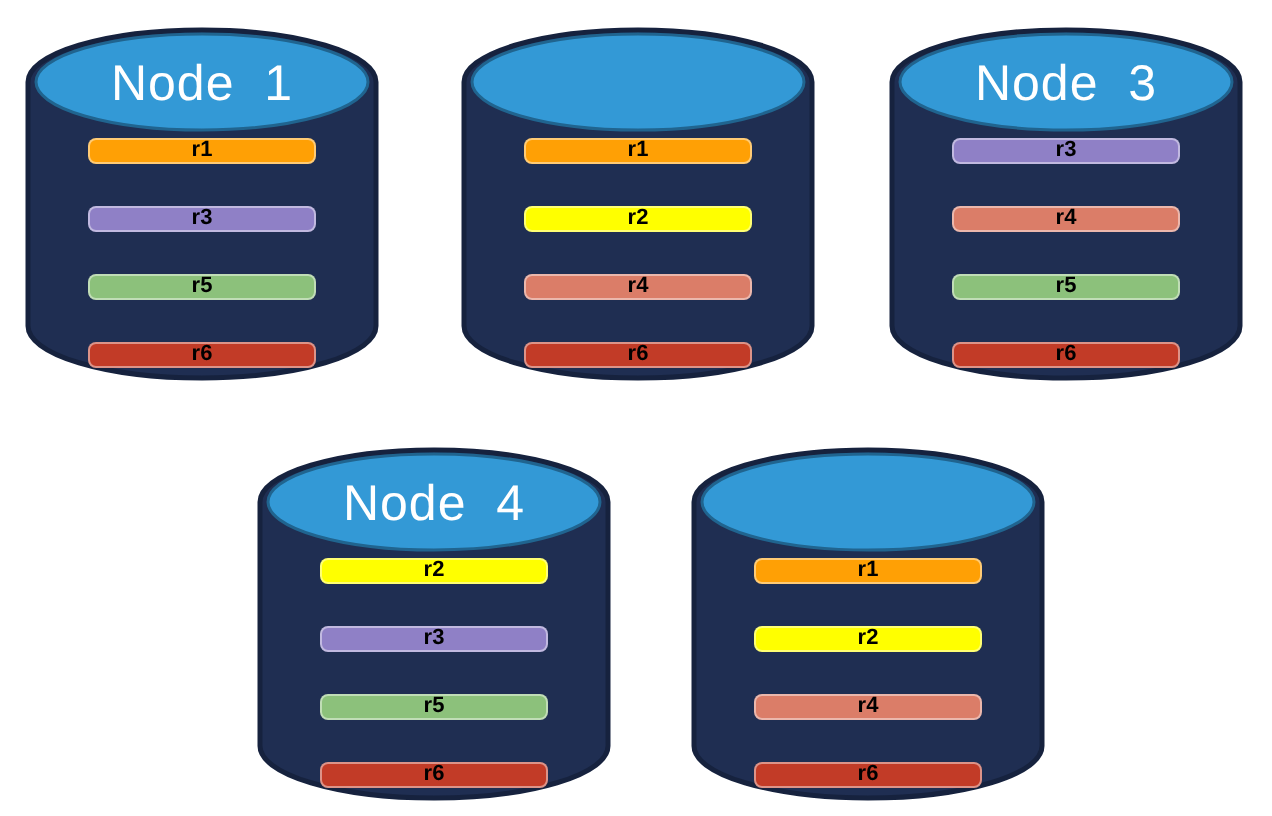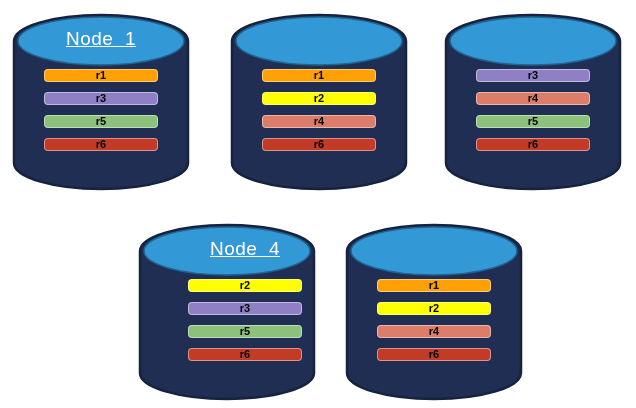--- a/index.html
+++ b/index.html
@@ -2,31 +2,31 @@
 <html style="--background: #FFFFFF; --cylinder_body: #1F2E52; --cylinder_outline: #16223E; --cylinder_top: #3399D6; --cylinder_top_outline: #20648F; --node_label_text: #FFFFFF; --bar_text: #000000;"><head>
 <meta charset="utf-8">
 <style>
   html,body{margin:0;padding:0;background:#ffffff;}
   body{width:636px;height:408px;font-family:"Liberation Sans",sans-serif;overflow:hidden;}
   .canvas{position:relative;width:636px;height:408px;background:#ffffff;}
   .node{position:absolute;width:178px;height:182px;}
   .node-1{left:12px;top:9px;}
   .node-2{left:230px;top:9px;}
   .node-3{left:444px;top:9px;}
-  .node-4{left:138px;top:219px;padding-left:36px;}
+  .node-4{left:128px;top:219px;}
   .node-5{left:345px;top:219px;}
   svg.cyl{position:absolute;left:0;top:0;width:178px;height:182px;}
   .node-label{
     position:absolute;top:19px;left:0;right:0;
     text-align:center;color:var(--node_label_text,#fff);
-    font-size:19px;letter-spacing:.5px;white-space:pre;text-decoration:underline;
+    font-size:25px;letter-spacing:.5px;white-space:pre;
   }
   .bars{
     position:absolute;top:60px;left:50%;transform:translateX(-50%);
-    width:114px;display:flex;flex-direction:column;gap:10px;
+    width:114px;display:flex;flex-direction:column;gap:21px;
   }
   .bar{
     height:13px;box-sizing:border-box;border-radius:4px;
     border:1px solid rgba(255,255,255,.45);
     display:flex;align-items:center;justify-content:center;
     font-size:11px;font-weight:bold;line-height:1;
     color:var(--bar_text,#000);
   }
 </style>
 </head>
@@ -59,20 +59,21 @@
         <div class="bar" style="background: rgb(219, 125, 104);">r4</div>
         <div class="bar" style="background: rgb(194, 59, 39);">r6</div>
       </div>
   </div>
 
   <div class="node node-3">
     <svg class="cyl" viewBox="0 0 178 182">
       <path d="M 2,32 A 87,26 0 0 1 176,32 L 176,154 A 87,26 0 0 1 2,154 Z" fill="var(--cylinder_body)" stroke="var(--cylinder_outline)" stroke-width="2.5"></path>
       <ellipse cx="89" cy="32" rx="83" ry="24" fill="var(--cylinder_top)" stroke="var(--cylinder_top_outline)" stroke-width="1.5"></ellipse>
     </svg>
+    <div class="node-label">Node  3</div>
     <div class="bars">
         <div class="bar" style="background: rgb(143, 128, 198);">r3</div>
         <div class="bar" style="background: rgb(219, 125, 104);">r4</div>
         <div class="bar" style="background: rgb(140, 193, 123);">r5</div>
         <div class="bar" style="background: rgb(194, 59, 39);">r6</div>
       </div>
   </div>
 
   <div class="node node-4">
     <svg class="cyl" viewBox="0 0 178 182">

